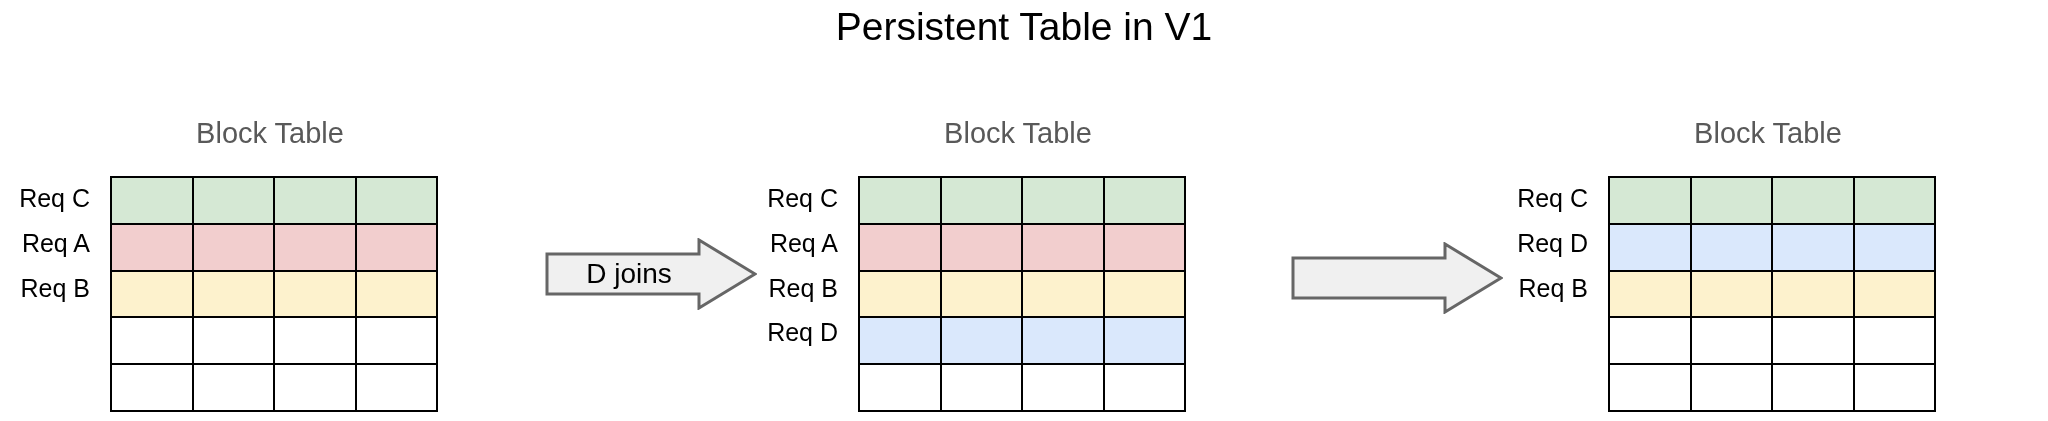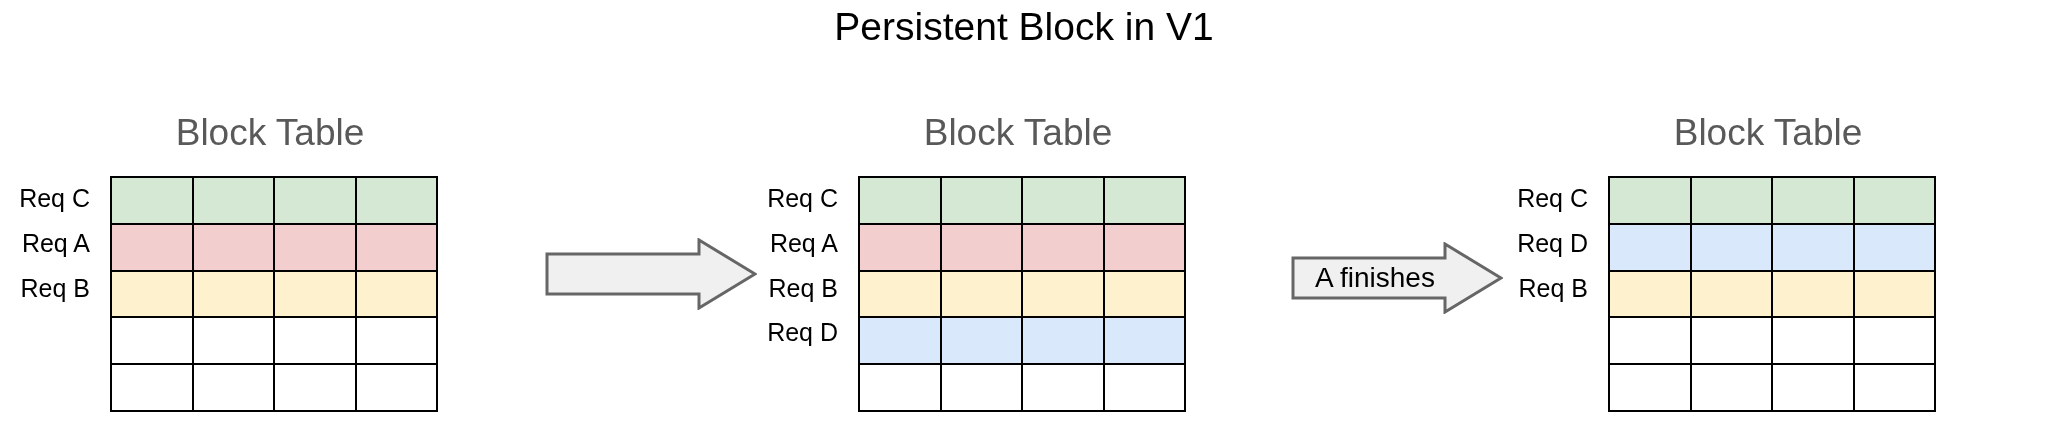--- a/index.html
+++ b/index.html
@@ -36,21 +36,21 @@
   .panel-1 { left: 0px;    width: 440px; }
   .panel-2 { left: 748px;  width: 440px; }
   .panel-3 { left: 1498px; width: 440px; }
 
   .panel-title {
     position: absolute;
     top: 112px;
     left: 110px;
     width: 320px;
     text-align: center;
-    font-size: 37px;
+    font-size: 29px;
     color: #595959;
     font-weight: 400;
     line-height: 42px;
   }
   .panel-2 .panel-title { left: 110px; }
   .panel-3 .panel-title { left: 110px; }
 
   .grid-wrap {
     position: absolute;
     top: 176px;
@@ -112,21 +112,21 @@
     align-items: center;
     justify-content: center;
     font-size: 28px;
     color: #000000;
     white-space: nowrap;
   }
 </style>
 </head>
 <body>
 
-<div id="page-title">Persistent Block in V1</div>
+<div id="page-title">Persistent Table in V1</div>
 
 <div class="panel panel-1">
   <div class="panel-title">Block Table</div>
   <div class="row-labels">
       <div class="row-label">Req C</div>
       <div class="row-label">Req A</div>
       <div class="row-label">Req B</div>
       <div class="row-label"></div>
       <div class="row-label"></div>
     </div>
@@ -165,20 +165,21 @@
           </tr>
         </tbody>
       </table>
   </div>
 </div>
 
 <div class="arrow arrow-1">
   <svg viewBox="0 0 212 72" xmlns="http://www.w3.org/2000/svg">
     <polygon points="2,16 154,16 154,2 210,36 154,70 154,56 2,56" fill="#f0f0f0" stroke="#666666" stroke-width="3" stroke-linejoin="miter"></polygon>
   </svg>
+  <div class="arrow-label">D joins</div>
 </div>
 
 <div class="panel panel-2">
   <div class="panel-title">Block Table</div>
   <div class="row-labels">
       <div class="row-label">Req C</div>
       <div class="row-label">Req A</div>
       <div class="row-label">Req B</div>
       <div class="row-label bold">Req D</div>
       <div class="row-label"></div>
@@ -218,21 +219,20 @@
           </tr>
         </tbody>
       </table>
   </div>
 </div>
 
 <div class="arrow arrow-2">
   <svg viewBox="0 0 212 72" xmlns="http://www.w3.org/2000/svg">
     <polygon points="2,16 154,16 154,2 210,36 154,70 154,56 2,56" fill="#f0f0f0" stroke="#666666" stroke-width="3" stroke-linejoin="miter"></polygon>
   </svg>
-  <div class="arrow-label">A finishes</div>
 </div>
 
 <div class="panel panel-3">
   <div class="panel-title">Block Table</div>
   <div class="row-labels">
       <div class="row-label">Req C</div>
       <div class="row-label bold">Req D</div>
       <div class="row-label">Req B</div>
       <div class="row-label"></div>
       <div class="row-label"></div>

